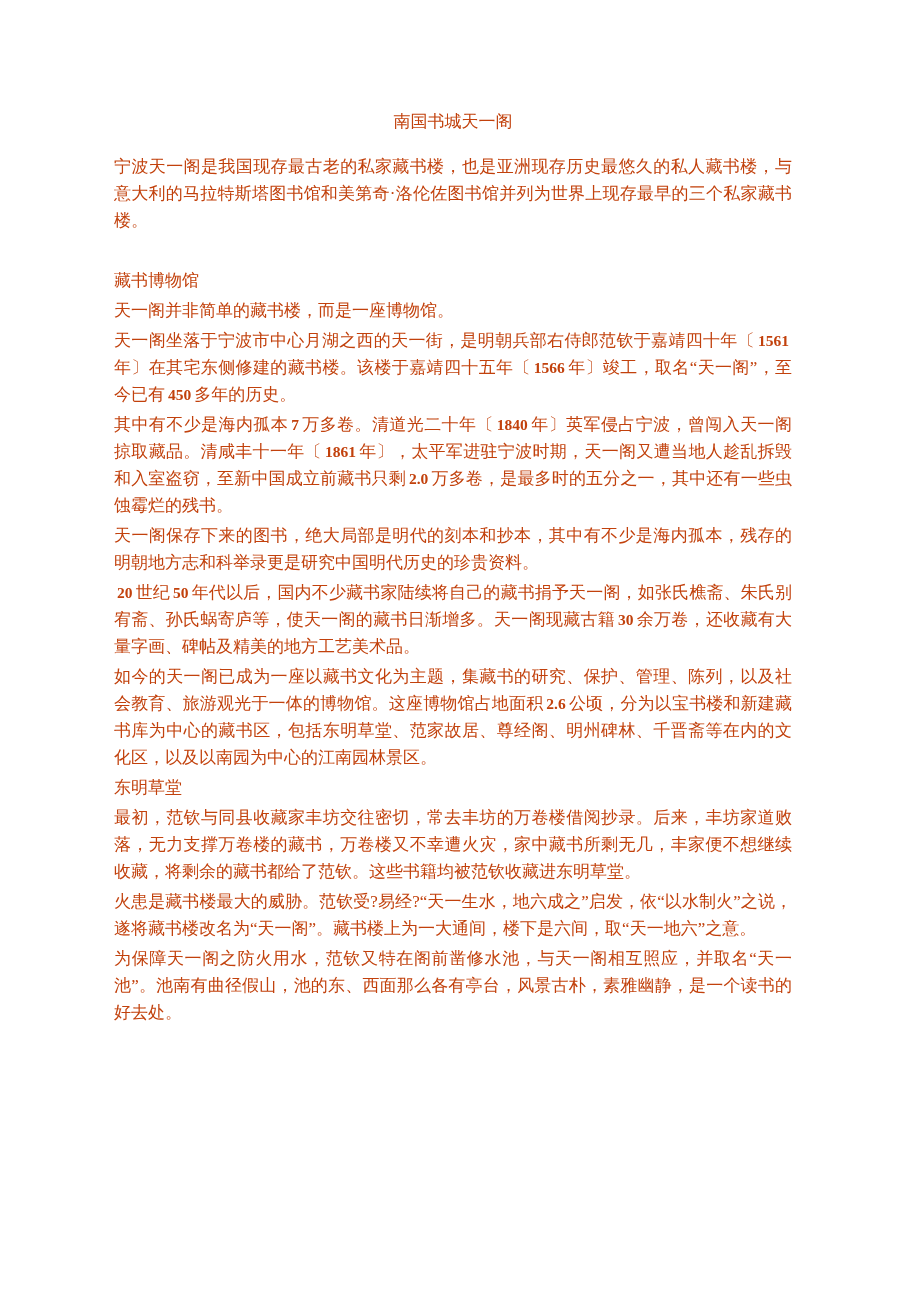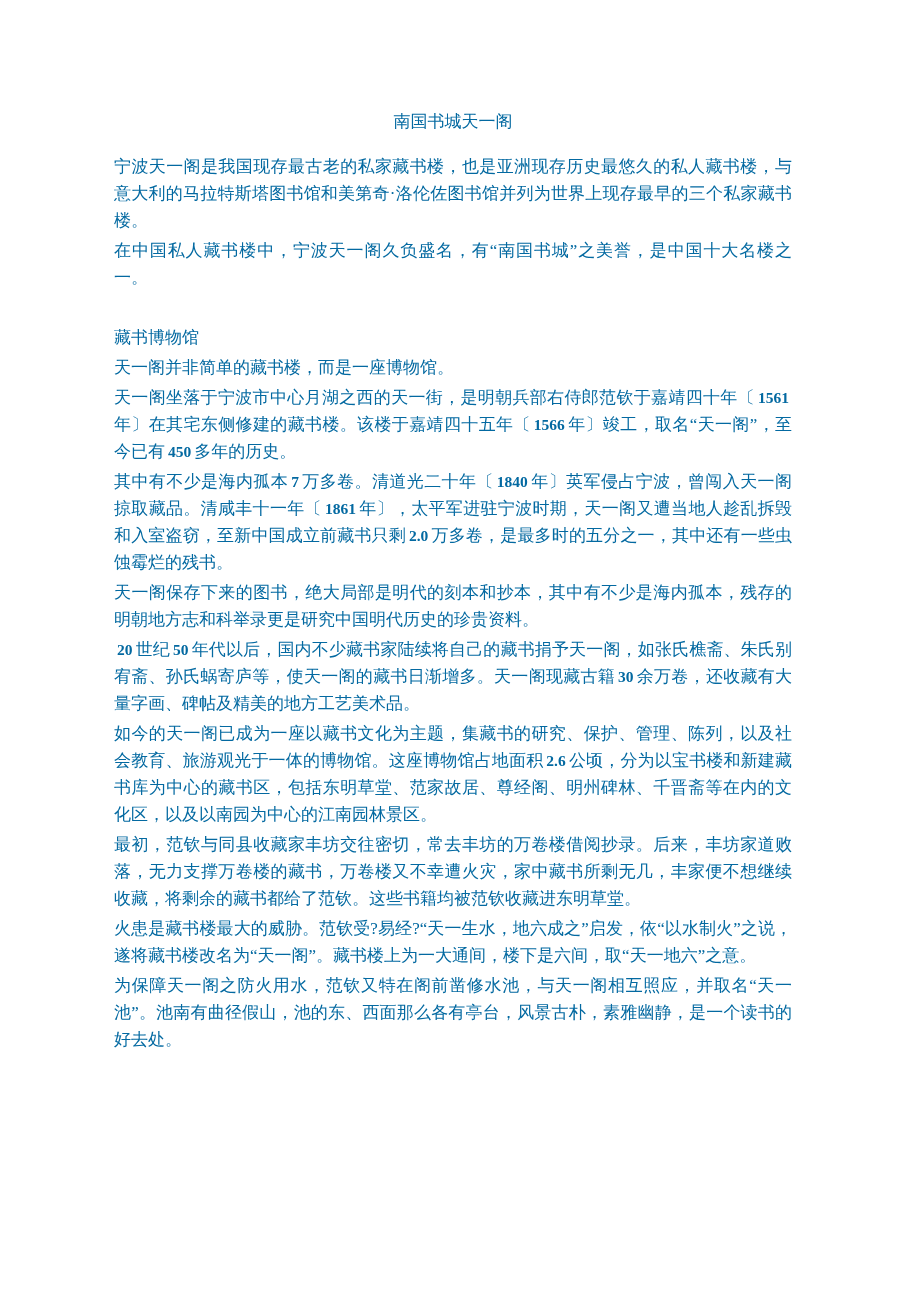--- a/index.html
+++ b/index.html
@@ -3,21 +3,21 @@
 <meta charset="utf-8">
 <style>
   * { margin: 0; padding: 0; box-sizing: border-box; }
   html, body { background: #ffffff; }
   .page {
     position: relative;
     width: 920px;
     height: 1302px;
     margin: 0 auto;
     background: #ffffff;
-    color: #0369a1;
+    color: #c2410c;
     font-family: "Liberation Serif", "DejaVu Serif", serif;
     padding: 108px 128px 40px 114px;
     overflow: hidden;
   }
   .doc-title {
     font-size: 17px;
     font-weight: 400;
     line-height: 27px;
     text-align: center;
     margin-bottom: 18px;
@@ -39,26 +39,26 @@
     margin: 0 3px;
   }
 </style>
 </head>
 <body>
 
 <div class="page">
   <h1 class="doc-title">南国书城天一阁</h1>
   <div class="doc-body">
       <p class="para"><span>宁波天一阁是我国现存最古老的私家藏书楼，也是亚洲现存历史最悠久的私人藏书楼，与意大利的马拉特斯塔图书馆和美第奇·洛伦佐图书馆并列为世界上现存最早的三个私家藏书楼。</span></p>
-      <p class="para"><span>在中国私人藏书楼中，宁波天一阁久负盛名，有“南国书城”之美誉，是中国十大名楼之一。</span></p>
       <p class="para empty"></p>
       <p class="para"><span>藏书博物馆</span></p>
       <p class="para"><span>天一阁并非简单的藏书楼，而是一座博物馆。</span></p>
       <p class="para"><span>天一阁坐落于宁波市中心月湖之西的天一街，是明朝兵部右侍郎范钦于嘉靖四十年〔</span><span class="bold">1561</span><span>年〕在其宅东侧修建的藏书楼。该楼于嘉靖四十五年〔</span><span class="bold">1566</span><span>年〕竣工，取名“天一阁”，至今已有</span><span class="bold">450</span><span>多年的历史。</span></p>
       <p class="para"><span>其中有不少是海内孤本</span><span class="bold">7</span><span>万多卷。清道光二十年〔</span><span class="bold">1840</span><span>年〕英军侵占宁波，曾闯入天一阁掠取藏品。清咸丰十一年〔</span><span class="bold">1861</span><span>年〕，太平军进驻宁波时期，天一阁又遭当地人趁乱拆毁和入室盗窃，至新中国成立前藏书只剩</span><span class="bold">2.0</span><span>万多卷，是最多时的五分之一，其中还有一些虫蚀霉烂的残书。</span></p>
       <p class="para"><span>天一阁保存下来的图书，绝大局部是明代的刻本和抄本，其中有不少是海内孤本，残存的明朝地方志和科举录更是研究中国明代历史的珍贵资料。</span></p>
       <p class="para"><span class="bold">20</span><span>世纪</span><span class="bold">50</span><span>年代以后，国内不少藏书家陆续将自己的藏书捐予天一阁，如张氏樵斋、朱氏别宥斋、孙氏蜗寄庐等，使天一阁的藏书日渐增多。天一阁现藏古籍</span><span class="bold">30</span><span>余万卷，还收藏有大量字画、碑帖及精美的地方工艺美术品。</span></p>
       <p class="para"><span>如今的天一阁已成为一座以藏书文化为主题，集藏书的研究、保护、管理、陈列，以及社会教育、旅游观光于一体的博物馆。这座博物馆占地面积</span><span class="bold">2.6</span><span>公顷，分为以宝书楼和新建藏书库为中心的藏书区，包括东明草堂、范家故居、尊经阁、明州碑林、千晋斋等在内的文化区，以及以南园为中心的江南园林景区。</span></p>
+      <p class="para"><span>东明草堂</span></p>
       <p class="para"><span>最初，范钦与同县收藏家丰坊交往密切，常去丰坊的万卷楼借阅抄录。后来，丰坊家道败落，无力支撑万卷楼的藏书，万卷楼又不幸遭火灾，家中藏书所剩无几，丰家便不想继续收藏，将剩余的藏书都给了范钦。这些书籍均被范钦收藏进东明草堂。</span></p>
       <p class="para"><span>火患是藏书楼最大的威胁。范钦受?易经?“天一生水，地六成之”启发，依“以水制火”之说，遂将藏书楼改名为“天一阁”。藏书楼上为一大通间，楼下是六间，取“天一地六”之意。</span></p>
       <p class="para"><span>为保障天一阁之防火用水，范钦又特在阁前凿修水池，与天一阁相互照应，并取名“天一池”。池南有曲径假山，池的东、西面那么各有亭台，风景古朴，素雅幽静，是一个读书的好去处。</span></p>
     </div>
 </div>
 
 </body></html>

